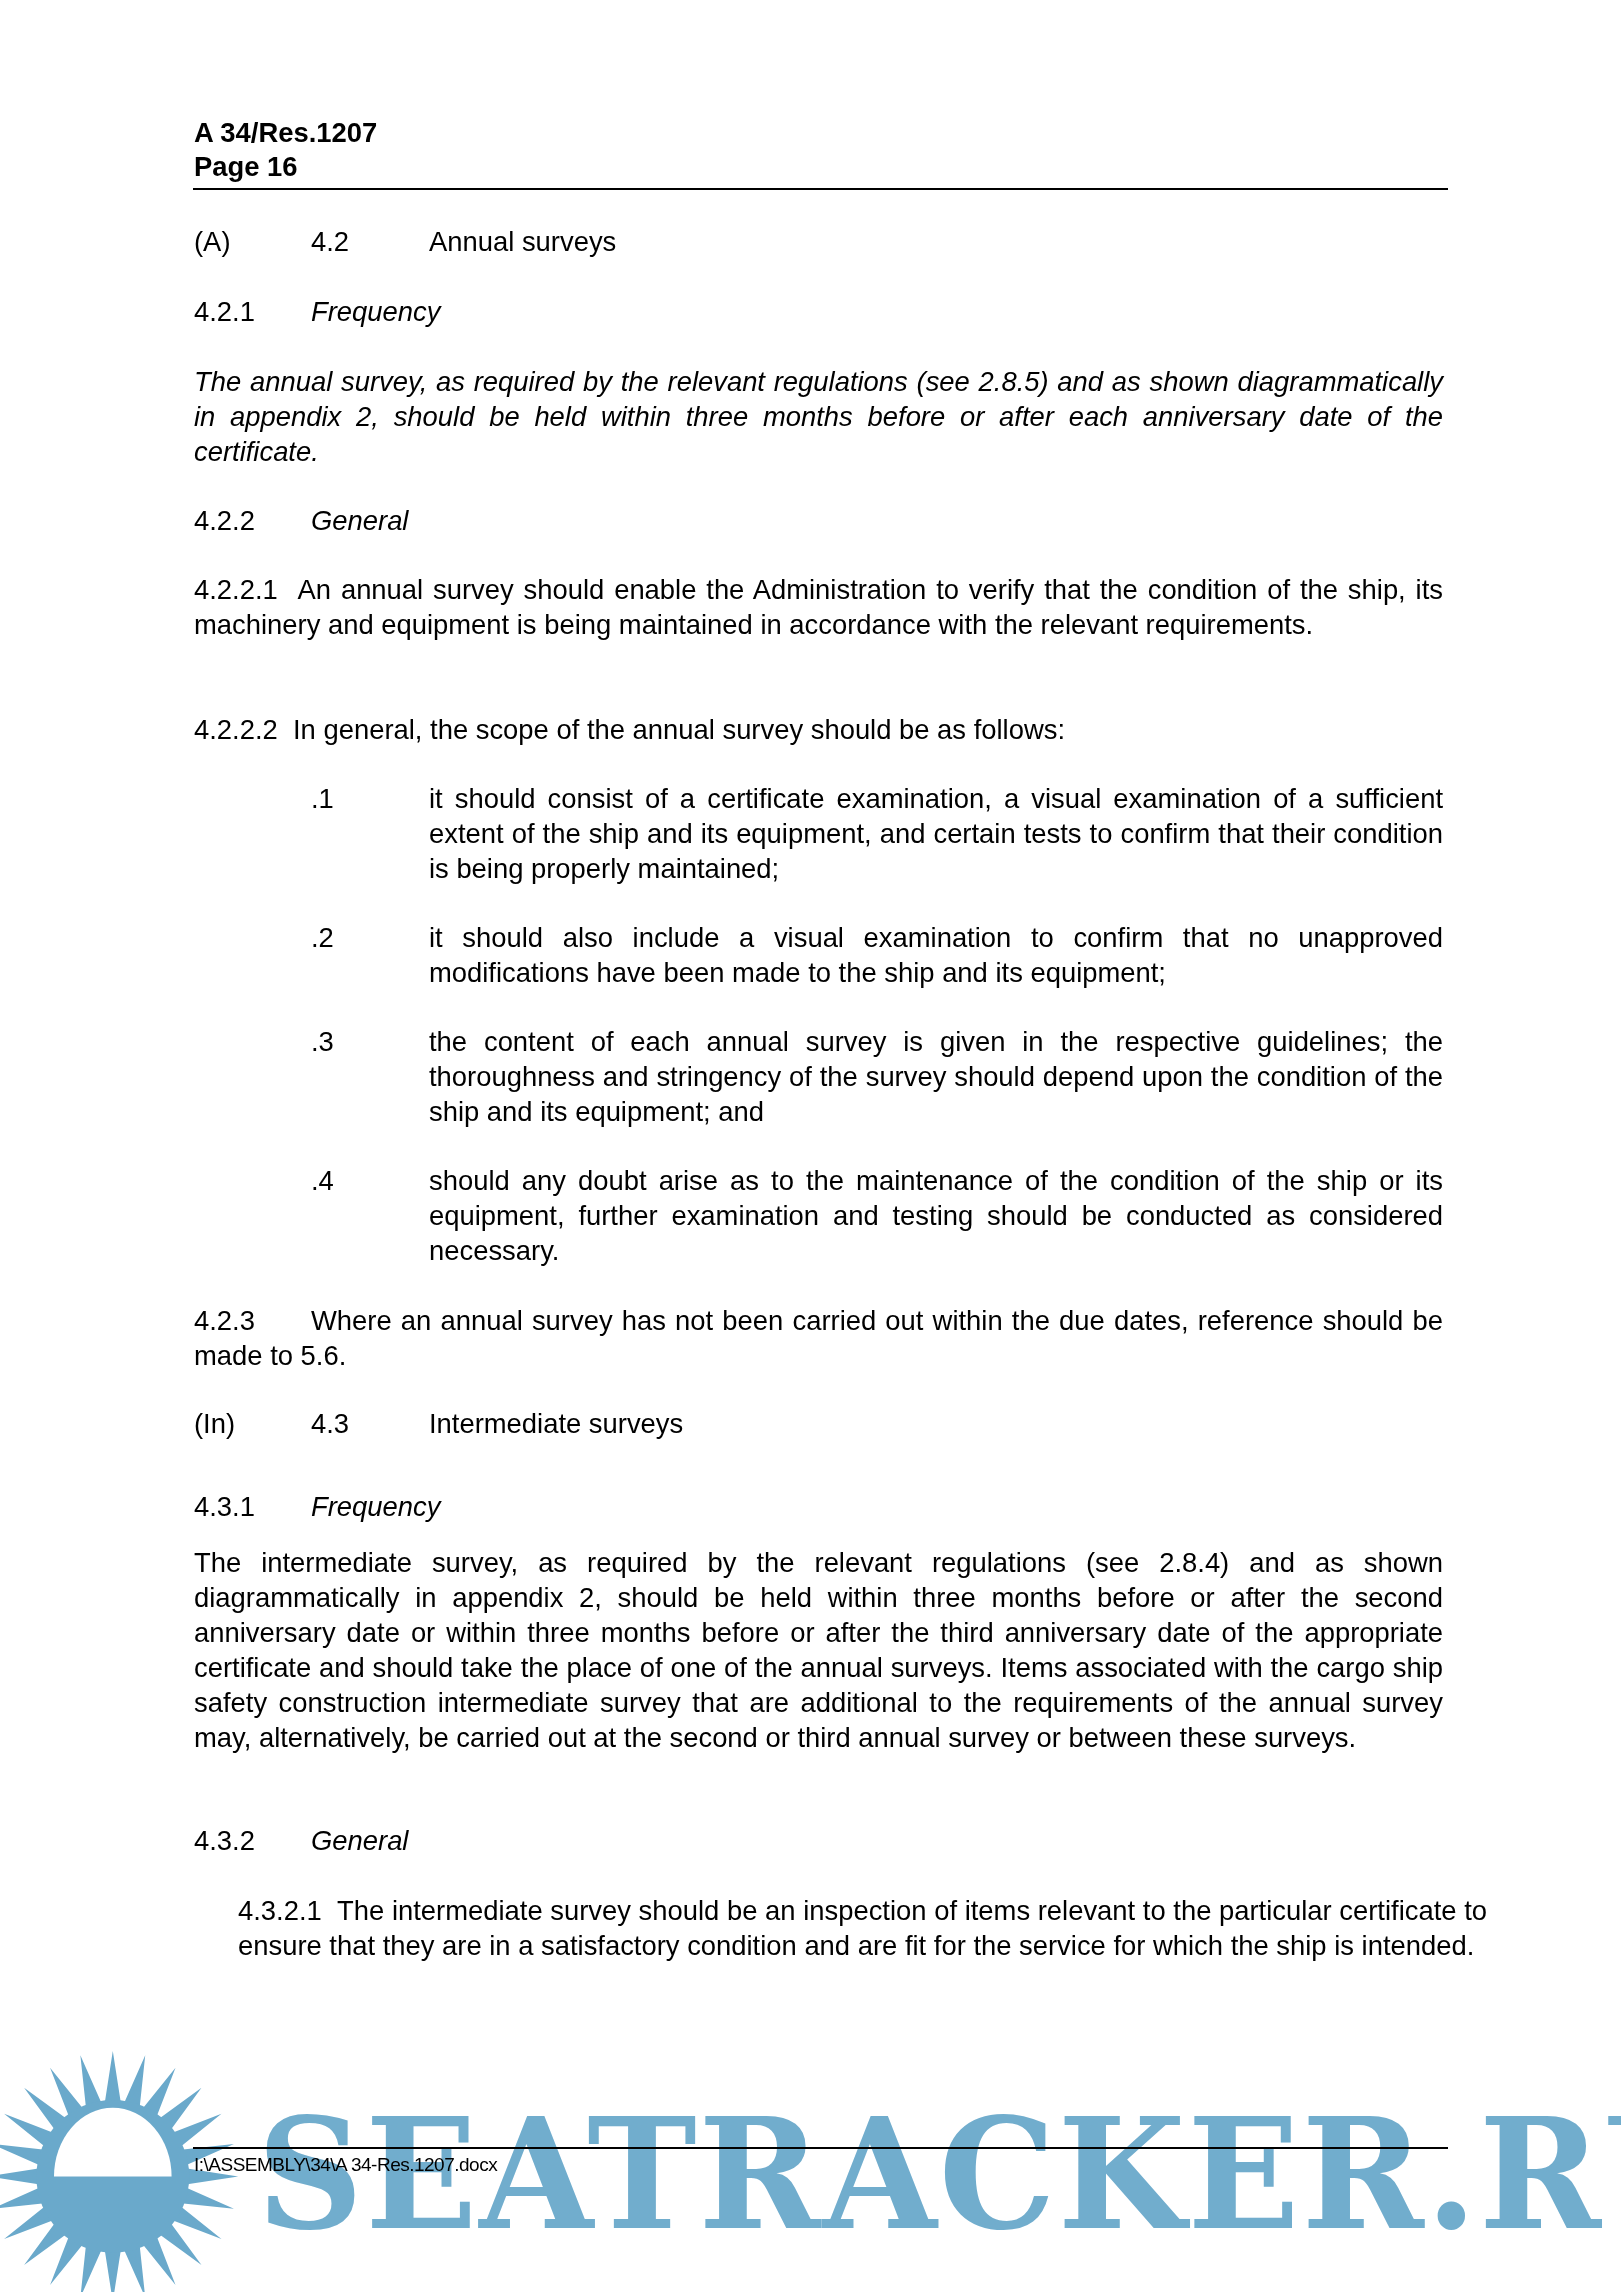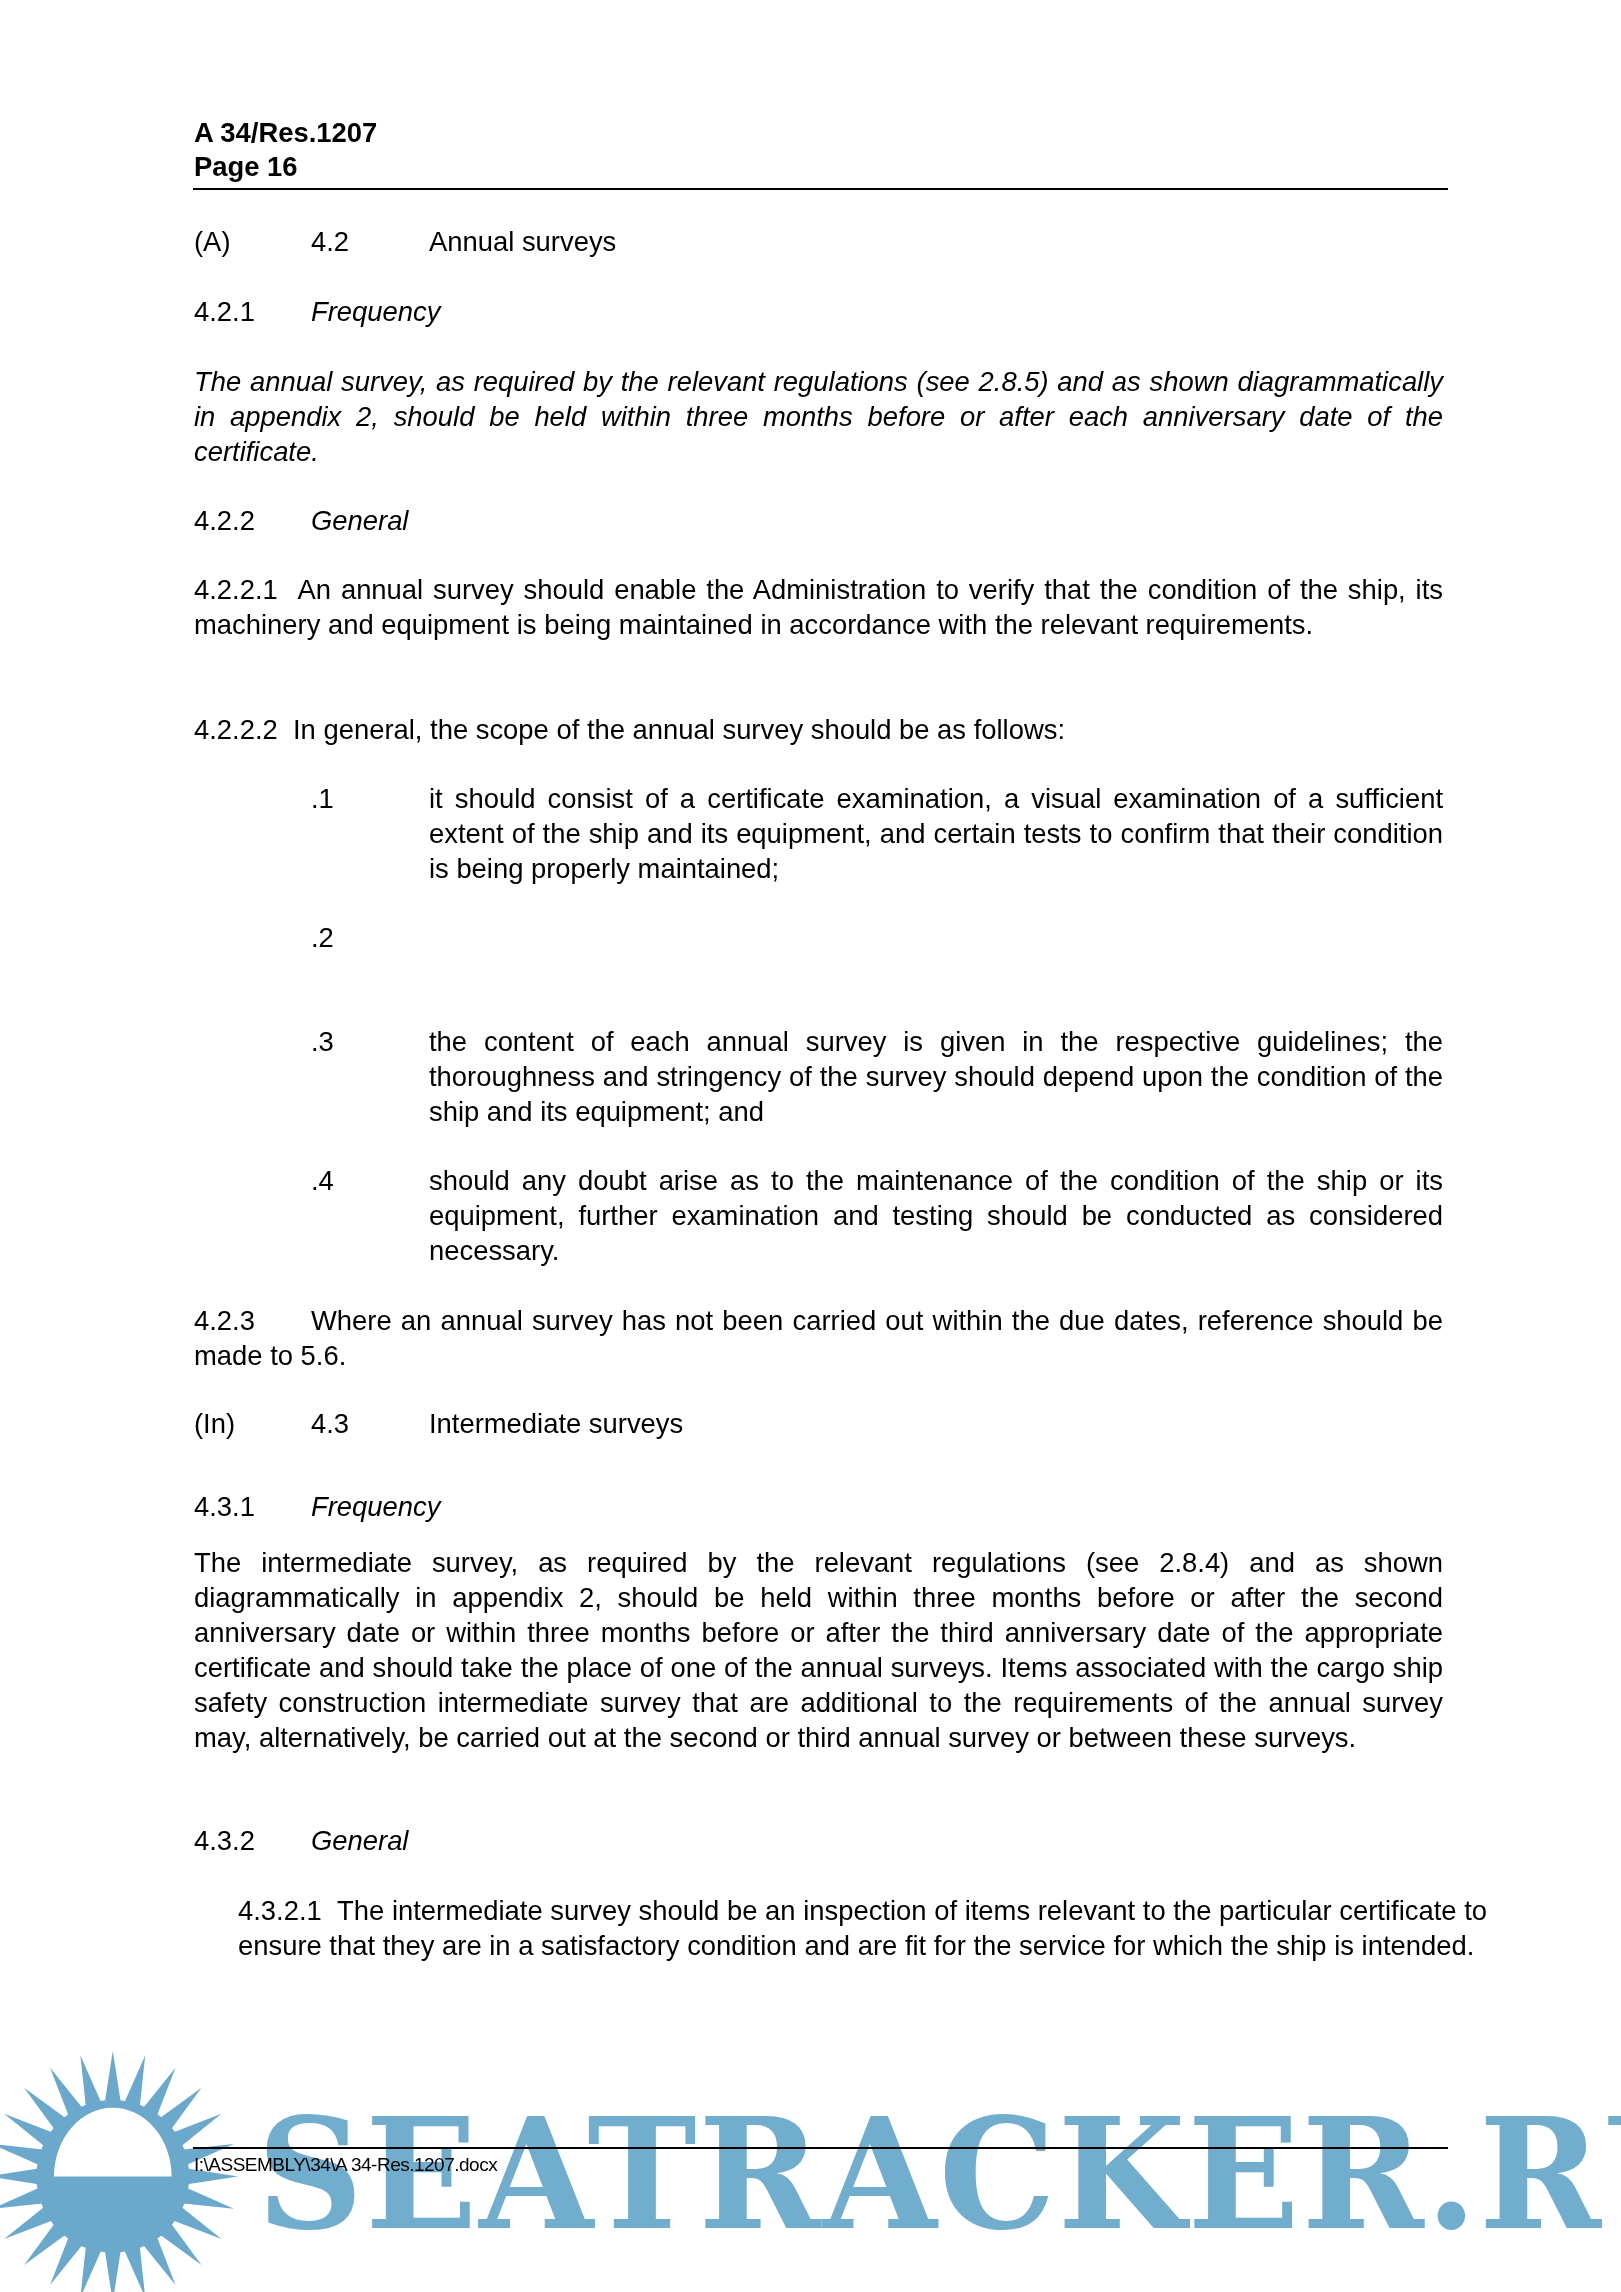--- a/index.html
+++ b/index.html
@@ -53,20 +53,21 @@
 <div class="blk" style="top:712px;">
   <span>4.2.2.2</span>&nbsp;&nbsp;<span>In general, the scope of the annual survey should be as follows:</span>
 </div>
 
 <div class="item" style="top:781px;">
   <span class="num">.1</span>
   <div class="txt">it should consist of a certificate examination, a visual examination of a sufficient extent of the ship and its equipment, and certain tests to confirm that their condition is being properly maintained;</div>
 </div>
 <div class="item" style="top:920px;">
   <span class="num">.2</span>
+  <div class="txt">it should also include a visual examination to confirm that no unapproved modifications have been made to the ship and its equipment;</div>
 </div>
 <div class="item" style="top:1024px;">
   <span class="num">.3</span>
   <div class="txt">the content of each annual survey is given in the respective guidelines; the thoroughness and stringency of the survey should depend upon the condition of the ship and its equipment; and</div>
 </div>
 <div class="item" style="top:1163px;">
   <span class="num">.4</span>
   <div class="txt">should any doubt arise as to the maintenance of the condition of the ship or its equipment, further examination and testing should be conducted as considered necessary.</div>
 </div>
 

